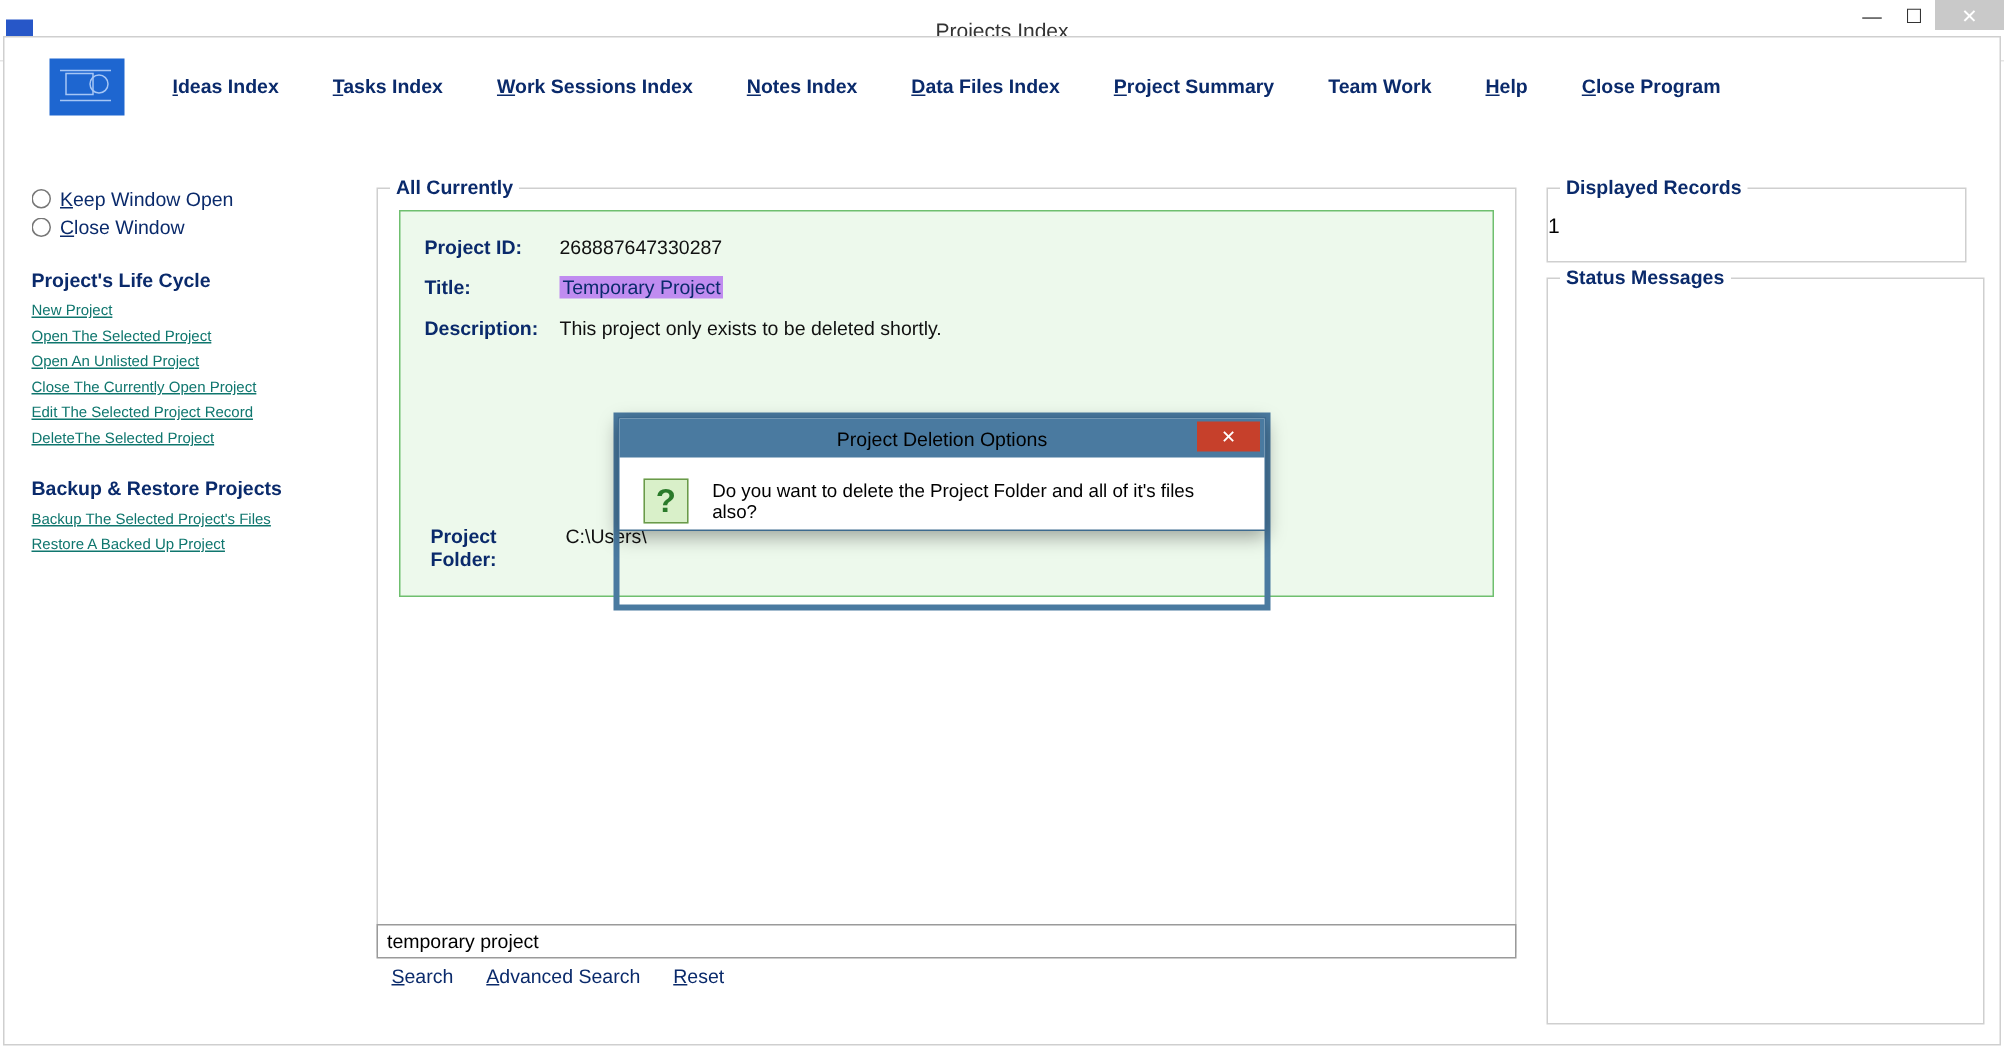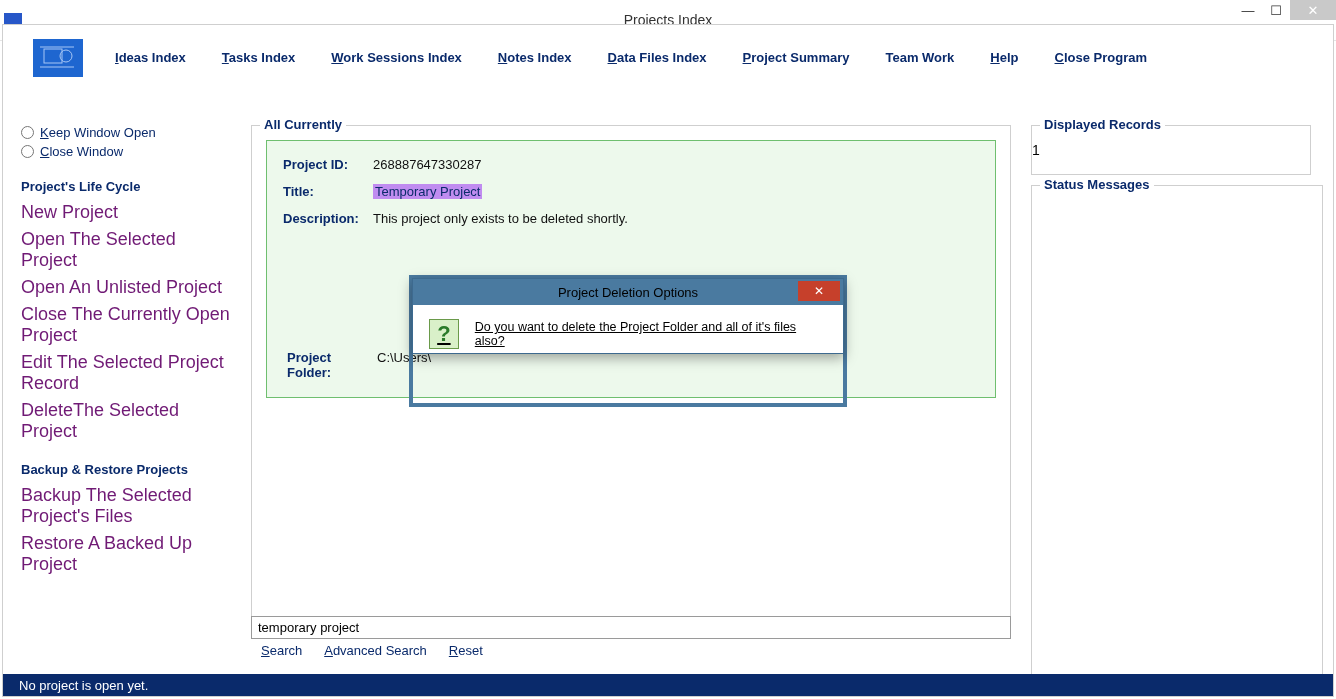--- a/index.html
+++ b/index.html
@@ -24,21 +24,21 @@
   .menu { display:flex; gap:36px; }
   .menu a { color:#0a2a6b; font-weight:bold; font-size:13px; text-decoration:none; border-bottom:1px solid transparent; cursor:pointer; }
   .menu a .ul { text-decoration:underline; }
 
   
   .leftpanel { position:absolute; left:18px; top:100px; width:210px; }
   .radio-row { display:flex; align-items:center; gap:6px; color:#0a2a6b; margin-bottom:4px; font-size:13px;}
   .radio-row input { margin:0; }
   .radio-row .ul { text-decoration:underline; }
   .section-head { color:#0a2a6b; font-weight:bold; margin:20px 0 8px 0; font-size:13px;}
-  .action-link { color:#701a75; margin-bottom:6px; cursor:pointer; font-size:18px;}
+  .action-link { color:#0f766e; margin-bottom:6px; cursor:pointer; font-size:10px;text-decoration:underline;}
 
   
   .groupbox { position:absolute; left:248px; top:100px; width:760px; border:1px solid #cfcfcf; }
   .groupbox .legend { position:absolute; top:-9px; left:8px; background:#fff; color:#0a2a6b; font-weight:bold; padding:0 4px; font-size:13px;}
   .record { margin:14px; border:1px solid #6fbf6f; background:#edf9ec; padding:16px 16px; height:258px; position:relative;}
   .record .row { display:flex; margin-bottom:12px; }
   .record .label { width:90px; color:#0a2a6b; font-weight:bold; font-size:13px;}
   .record .value { color:#111; font-size:13px;}
   .record .title-val { background:#c08cf0; color:#0a2a6b; padding:0 2px; display:inline-block; }
   .record .desc-row .label { }
@@ -69,21 +69,21 @@
   .dialog .dlg-close { position:absolute; right:3px; top:2px; width:42px; height:20px; background:#c6402b; color:#fff; display:flex; align-items:center; justify-content:center; font-size:12px; cursor:pointer;}
   .dialog .dlg-body { padding:14px 16px 4px 16px; display:flex; align-items:center; gap:16px;}
   .dialog .q-icon { width:30px; height:30px; border:1px solid #6a9a4a; background:#d9f0c9; color:#2a7a2a; font-size:22px; font-weight:bold; display:flex; align-items:center; justify-content:center;}
   .dialog .dlg-msg { font-size:12.5px; color:#000;}
   .dialog .dlg-buttons-wrap { padding:6px 0 8px 0; display:flex; justify-content:center;}
   .dialog .dlg-buttons { border:3px solid #c6402b; padding:6px 10px; display:flex; gap:12px;}
   .dialog button.dlg-btn { min-width:50px; padding:3px 12px; background:#e8e8e8; border:1px solid #7a7a7a; font-size:12px; cursor:pointer;}
   .dialog button.dlg-btn.focus { border:1px solid #2a5fb0; outline:1px solid #2a5fb0;}
   .dialog .ul { text-decoration:underline; }
   .dialog-chrome { position:absolute; left:409px; top:275px; width:438px; height:132px; border:4px solid #4a7aa0; z-index:1; }
-  .dialog { z-index:2;text-decoration:underline; }
+  .dialog { z-index:2; }
 </style>
 </head>
 <body>
 
 <div class="titlebar">
   <span class="appicon"></span>
   <span class="title">Projects Index</span>
   <div class="win-controls">
     <div class="btn min">—</div>
     <div class="btn max">☐</div>
@@ -173,23 +173,20 @@
 
   <div class="searchbar">
     <input class="search-input" value="temporary project" style="">
     <div class="search-links">
       <span><span class="ul">S</span><span>earch</span></span>
       <span><span class="ul">A</span><span>dvanced Search</span></span>
       <span><span class="ul">R</span><span>eset</span></span>
     </div>
   </div>
 
-  <div class="statusbar">
-    <span>No project is open yet.</span>
-  </div>
 
 </div>
 
 <div class="dialog-chrome"></div>
 <div class="dialog">
   <div class="dlg-titlebar">
     <span class="dlg-title">Project Deletion Options</span>
     <div class="dlg-close">✕</div>
   </div>
   <div class="dlg-body">

